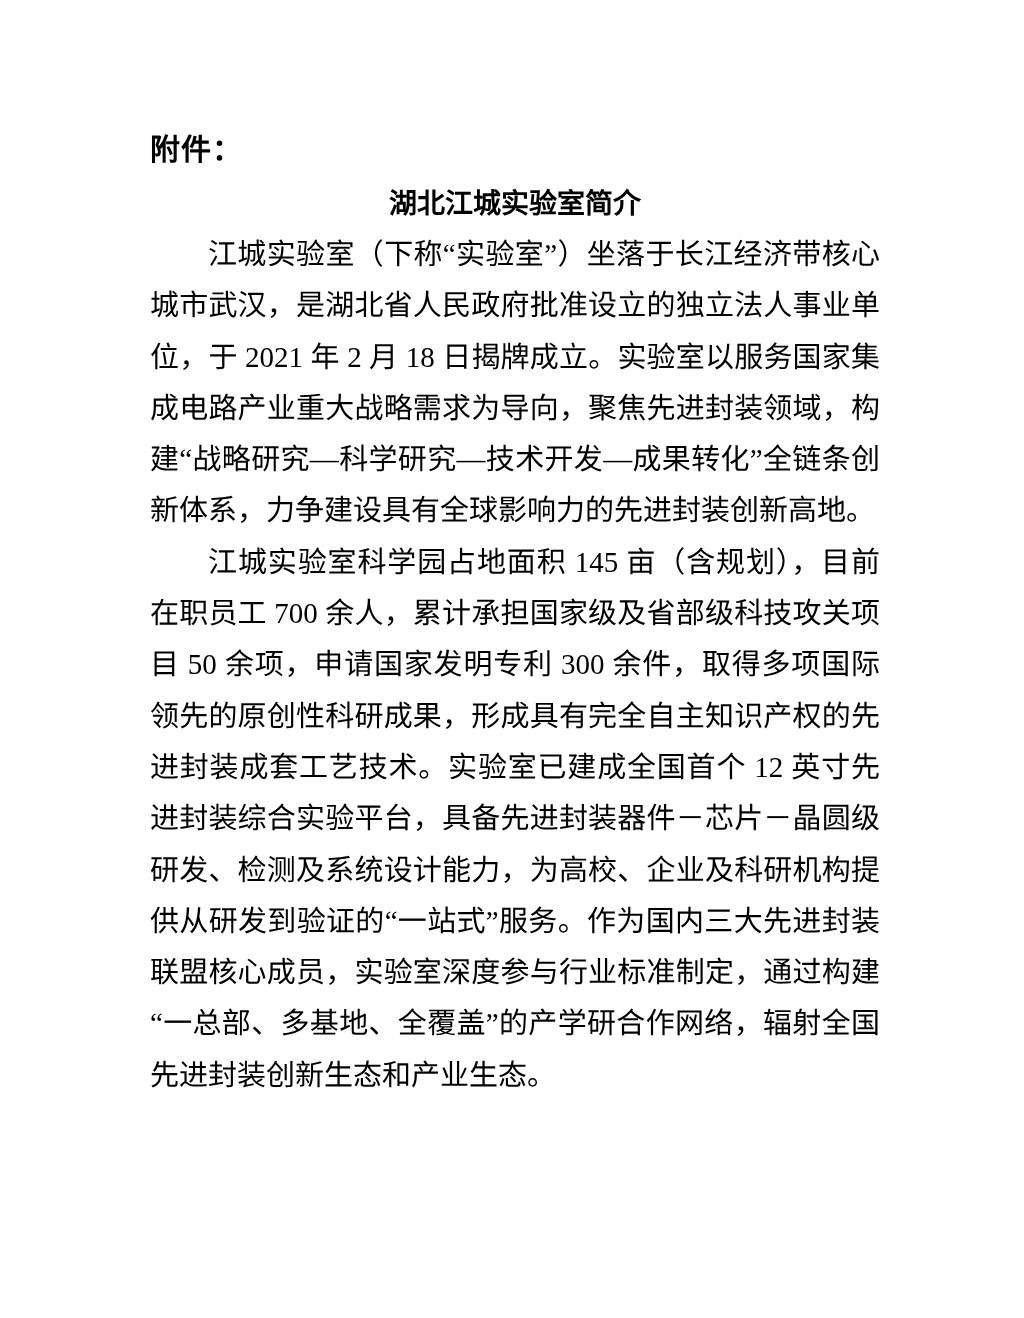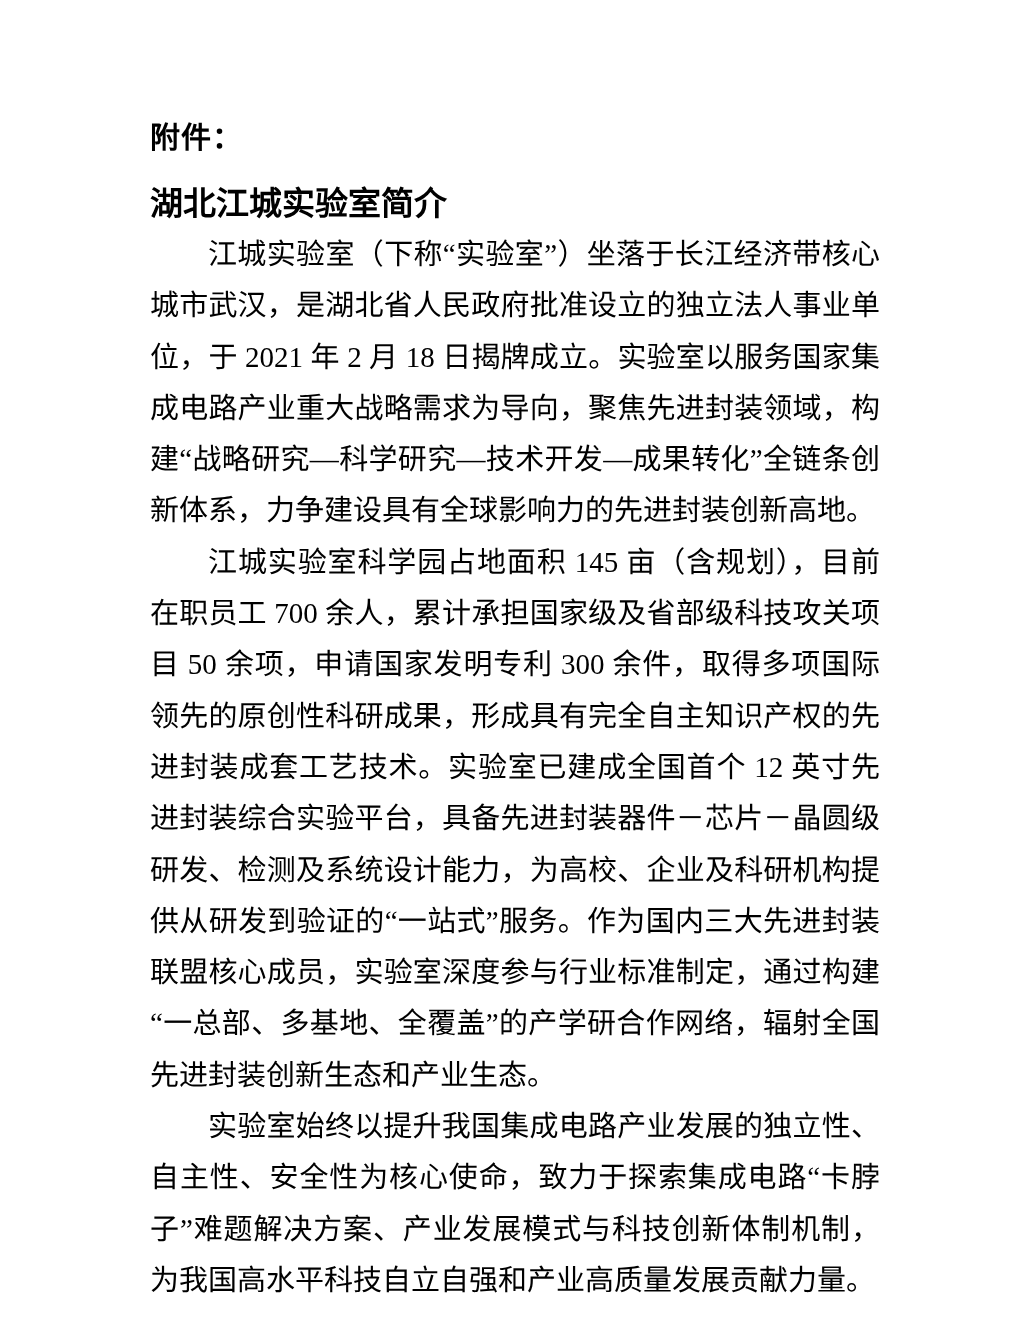--- a/index.html
+++ b/index.html
@@ -13,38 +13,38 @@
       width: 1024px;
       height: 1318px;
       background: #ffffff;
       color: #000000;
       font-family: "Liberation Serif", "DejaVu Serif", serif;
       overflow: hidden;
     }
     .attachment-label {
       position: absolute;
       left: 150px;
-      top: 120px;
+      top: 132px;
       font-family: "Liberation Sans", "DejaVu Sans", sans-serif;
       font-weight: bold;
       font-size: 30px;
       line-height: 36px;
       letter-spacing: 1px;
       white-space: nowrap;
       text-align: right;
     }
     .doc-title {
       position: absolute;
       left: 150px;
       top: 184px;
       width: 730px;
-      text-align: left;
+      text-align: center;
       font-family: "Liberation Sans", "DejaVu Sans", sans-serif;
       font-weight: bold;
-      font-size: 33px;
+      font-size: 28px;
       line-height: 40px;
       margin: 0;
     }
     .doc-body {
       position: absolute;
       left: 150px;
       top: 229px;
       width: 730px;
       font-size: 29px;
       line-height: 51.3px;
@@ -63,16 +63,15 @@
 
 <div class="page">
 
   <div class="attachment-label">附件：</div>
 
   <h1 class="doc-title">湖北江城实验室简介</h1>
 
   <div class="doc-body">
     <p>江城实验室（下称“实验室”）坐落于长江经济带核心城市武汉，是湖北省人民政府批准设立的独立法人事业单位，于 2021 年 2 月 18 日揭牌成立。实验室以服务国家集成电路产业重大战略需求为导向，聚焦先进封装领域，构建“战略研究—科学研究—技术开发—成果转化”全链条创新体系，力争建设具有全球影响力的先进封装创新高地。</p>
     <p>江城实验室科学园占地面积 145 亩（含规划），目前在职员工 700 余人，累计承担国家级及省部级科技攻关项目 50 余项，申请国家发明专利 300 余件，取得多项国际领先的原创性科研成果，形成具有完全自主知识产权的先进封装成套工艺技术。实验室已建成全国首个 12 英寸先进封装综合实验平台，具备先进封装器件－芯片－晶圆级研发、检测及系统设计能力，为高校、企业及科研机构提供从研发到验证的“一站式”服务。作为国内三大先进封装联盟核心成员，实验室深度参与行业标准制定，通过构建“一总部、多基地、全覆盖”的产学研合作网络，辐射全国先进封装创新生态和产业生态。</p>
-    <p>实验室始终以提升我国集成电路产业发展的独立性、自主性、安全性为核心使命，致力于探索集成电路“卡脖子”难题解决方案、产业发展模式与科技创新体制机制，为我国高水平科技自立自强和产业高质量发展贡献力量。</p>
   </div>
 
 </div>
 
 </body></html>

